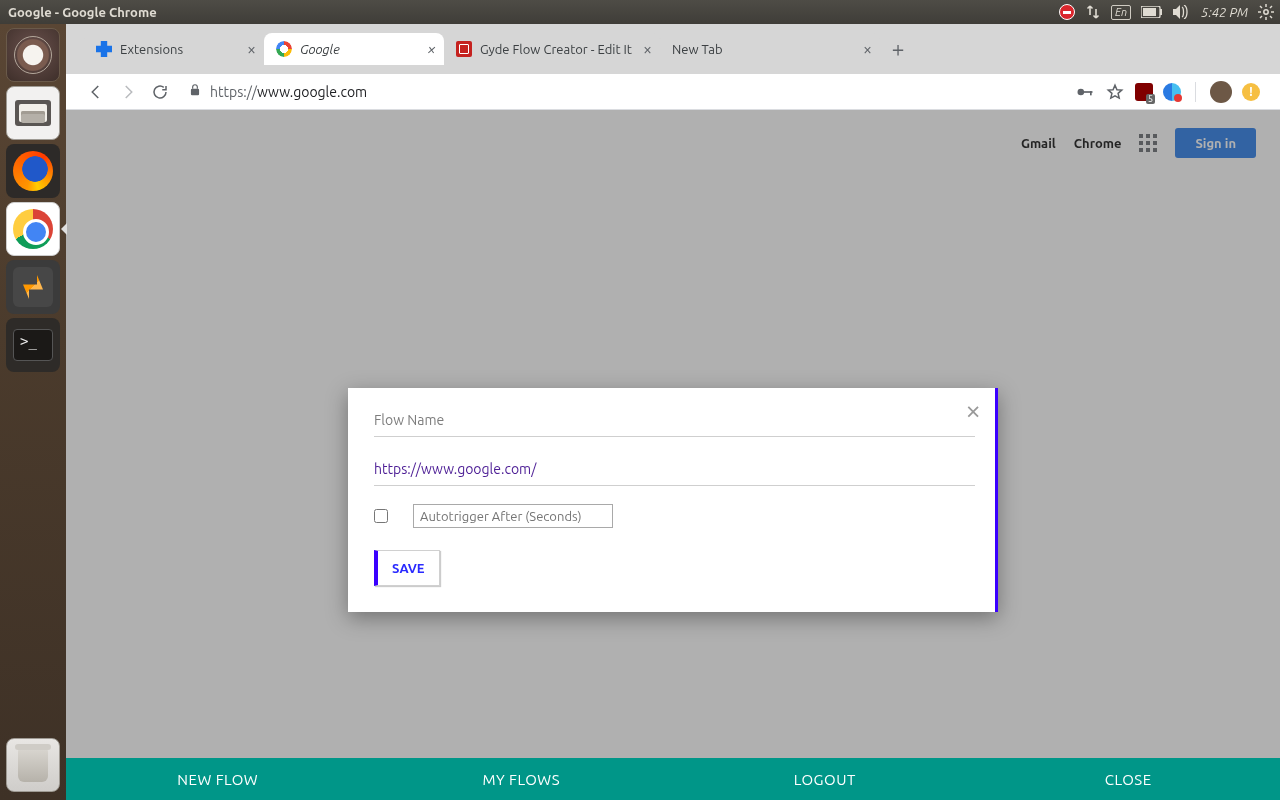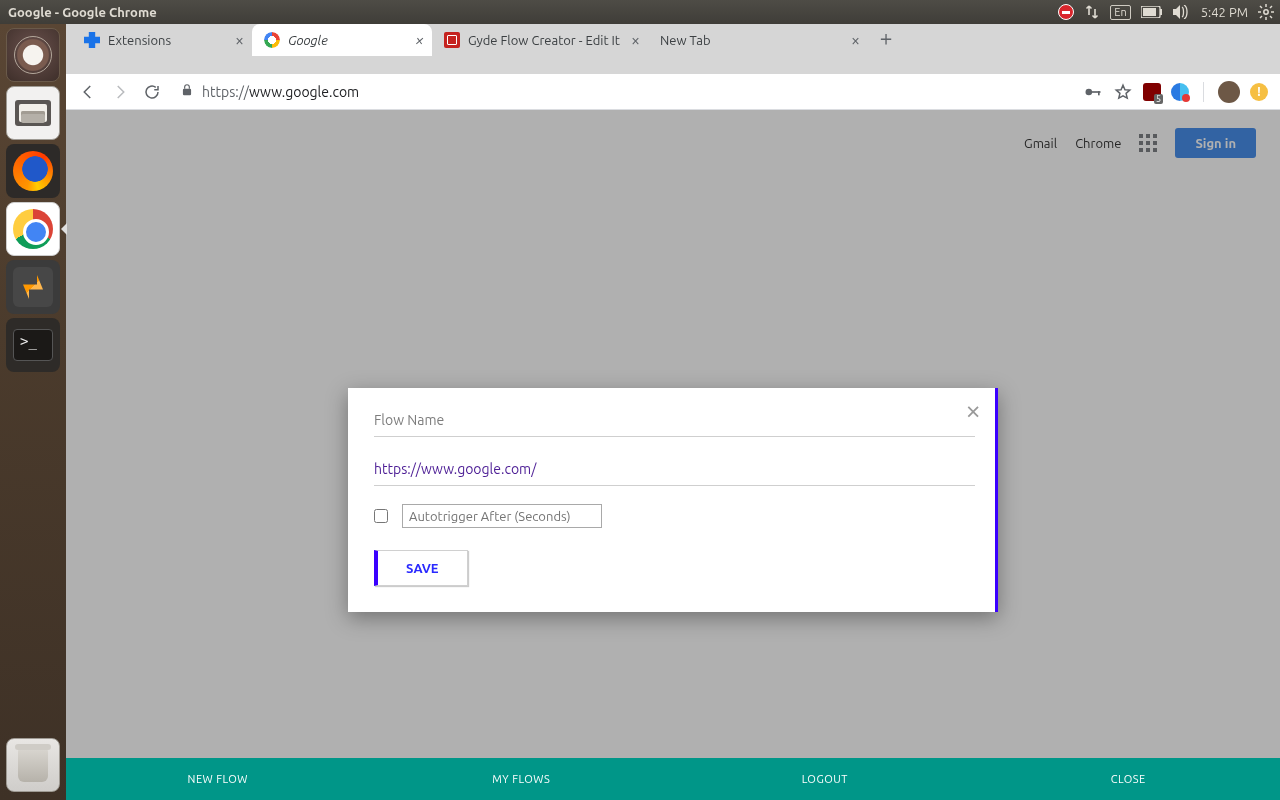--- a/index.html
+++ b/index.html
@@ -4,21 +4,21 @@
 <style>
 * { margin: 0; padding: 0; box-sizing: border-box; font-family: Ubuntu, "Segoe UI", Arial, sans-serif; }
 body { width: 1280px; height: 800px; overflow: hidden; background: #3c3b37; position: relative; }
 
 
 .top-panel { position: absolute; top: 0; left: 0; right: 0; height: 24px;
   background: linear-gradient(#4e4c46,#3f3d38); color: #dfdbd2; display: flex; align-items: center;
   font-size: 13px; padding: 0 6px 0 8px; z-index: 10; }
 .top-panel .title { font-weight: 600; }
 .top-panel .spacer { flex: 1; }
-.top-panel .tray { display: flex; align-items: center; gap: 10px; }
+.top-panel .tray { display: flex; align-items: center; gap: 10px; font-style: italic; }
 .tray .ind { display:flex; align-items:center; }
 .tray svg { display:block; }
 .stop-badge { width:16px; height:16px; border-radius:50%; background:#d9262c;
   border:1px solid #fff; position:relative; }
 .stop-badge::after { content:""; position:absolute; left:3px; right:3px; top:6px; height:3px; background:#fff; }
 .lang-box { border:1px solid #cfcbc2; border-radius:2px; padding:0 3px; font-size:11px; line-height:13px; }
 .clock { font-size:13px; }
 
 
 .launcher { position:absolute; top:24px; left:0; width:66px; bottom:0;
@@ -64,41 +64,41 @@
 .ico-trash { width:30px; height:34px; background:linear-gradient(#d9d6d0,#b6b2aa);
   border-radius:4px 4px 6px 6px; position:relative; }
 .ico-trash::before { content:""; position:absolute; left:-3px; right:-3px; top:-4px; height:6px;
   background:#cfccc6; border-radius:3px; }
 
 
 .chrome { position:absolute; top:24px; left:66px; right:0; bottom:0; background:#fff;
   display:flex; flex-direction:column; }
 
 
-.tabstrip { height:50px; background:#d6d6d6; display:flex; align-items:flex-start; padding-left:6px; }
+.tabstrip { height:50px; background:#d6d6d6; display:flex; align-items:center; padding-left:18px; }
 .tab { height:32px; display:flex; align-items:center; gap:8px; padding:0 28px 0 12px;
   font-size:13px; color:#3c4043; position:relative; min-width:180px; max-width:240px;
   border-radius:8px 8px 0 0; background:#d6d6d6; cursor:pointer; }
 .tab .close { position:absolute; right:8px; top:50%; transform:translateY(-50%);
   font-size:16px; color:#5f6368; line-height:1; }
 .tab.active { background:#fff;font-style:italic; }
 .tab.inactive { background:#d6d6d6; }
 .tab .ticon { width:16px; height:16px; flex:0 0 16px; }
 .ticon.ext { background:#1a73e8; clip-path: polygon(30% 0,70% 0,70% 30%,100% 30%,100% 70%,70% 70%,70% 100%,30% 100%,30% 70%,0 70%,0 30%,30% 30%); }
 .ticon.ggl { border-radius:50%;
   background: conic-gradient(#ea4335 0 90deg,#fbbc05 90deg 180deg,#34a853 180deg 270deg,#4285f4 270deg 360deg);
   mask: radial-gradient(circle, transparent 35%, #000 36%); -webkit-mask: radial-gradient(circle, transparent 35%, #000 36%);}
 .ticon.gyde { background:#c5221f; border-radius:2px; position:relative; }
 .ticon.gyde::after{content:"";position:absolute;inset:3px;border:1px solid #fff;border-radius:1px;}
 .newtab { width:28px; height:28px; display:flex; align-items:center; justify-content:center;
   color:#5f6368; font-size:20px; margin-left:4px; cursor:pointer; }
 
 
 .toolbar { height:36px; background:#fff; border-bottom:1px solid #dadce0;
-  display:flex; align-items:center; padding:0 8px; gap:4px; }
+  display:flex; align-items:center; padding:0 16px; gap:4px; }
 .navbtn { width:28px; height:28px; display:flex; align-items:center; justify-content:center;
   color:#5f6368; border-radius:50%; cursor:pointer; }
 .navbtn.disabled { color:#b9bbbe; }
 .omnibox { flex:1; height:28px; display:flex; align-items:center; gap:8px; padding:0 10px;
   color:#202124; font-size:14px; }
 .omnibox .lock { color:#5f6368; }
 .omnibox .url .scheme { color:#5f6368; }
 .omnibox .url .host { color:#202124; }
 .ext-icons { display:flex; align-items:center; gap:10px; padding-right:4px; }
 .ext-icons .ei { width:20px; height:20px; display:flex; align-items:center; justify-content:center; }
@@ -112,62 +112,62 @@
 .ei.avatar { width:22px; height:22px; border-radius:50%; background:#6d5846; }
 .ei.warn { width:18px; height:18px; border-radius:50%; background:#f6bf42; color:#fff;
   display:flex;align-items:center;justify-content:center;font-size:12px;font-weight:700;}
 .sep { width:1px; height:20px; background:#dadce0; margin:0 4px; }
 
 
 .viewport { position:relative; flex:1; background:#fff; overflow:hidden; }
 .google-page { position:absolute; inset:0; }
 .ghdr { position:absolute; top:18px; right:24px; display:flex; align-items:center; gap:18px;
   font-size:13px; color:#000; }
-.ghdr a { color:#000; text-decoration:none; cursor:pointer;}
+.ghdr a { color:#000; text-decoration:none; cursor:pointer;font-weight:bold;}
 .apps-grid { width:18px; height:18px; display:grid; grid-template-columns:repeat(3,4px);
   grid-template-rows:repeat(3,4px); gap:3px; cursor:pointer;}
 .apps-grid span{ background:#5f6368; }
 .signin-btn { background:#1a73e8; color:#fff; padding:8px 20px; border-radius:3px;
   font-weight:600; font-size:13px; cursor:pointer;}
 .gbuttons { position:absolute; left:50%; transform:translateX(-50%); top:410px;
   display:flex; gap:12px; }
 .gbtn { background:#f2f2f2; color:#5f6368; padding:10px 18px; font-size:14px; border-radius:4px;
   border:1px solid #f2f2f2; cursor:pointer;}
 .offered { position:absolute; left:50%; transform:translateX(-50%); top:462px;
   font-size:13px; color:#3c4043; display:flex; gap:10px; align-items:center; white-space:nowrap;}
 .offered a { color:#1a0dab; cursor:pointer; }
 .gfoot1 { position:absolute; left:0; right:0; top:618px; height:44px; background:#f2f2f2;
   border-top:1px solid #e4e4e4; display:flex; align-items:center; padding:0 30px;
   color:#5e5e5e; font-size:15px;}
 .overlay-scrim { position:absolute; inset:0; background:rgba(80,80,80,.45); }
 
 
 .gyde-bar { position:absolute; left:0; right:0; bottom:0; height:42px;
-  background:#009688; display:flex; color:#fff; font-size:11px; letter-spacing:.5px;
+  background:#009688; display:flex; color:#fff; font-size:15px; letter-spacing:.5px;
   z-index:20; }
 .gyde-bar .gbtn2 { flex:1; display:flex; align-items:center; justify-content:center;
   cursor:pointer; }
 
 
 .modal { position:absolute; left:50%; top:278px; transform:translateX(-50%);
   width:650px; background:#fff; border-right:3px solid #3a00ff;
   box-shadow:0 6px 20px rgba(0,0,0,.35); z-index:30; padding:18px 20px 26px 26px; }
 .modal .close-x { position:absolute; right:14px; top:8px; font-size:28px; color:#999;
   cursor:pointer; line-height:1;}
 .m-input { width:100%; border:none; border-bottom:1px solid #cfcfcf; padding:6px 0 8px 0;
   font-size:14px; color:#4c1d95; outline:none; }
 .m-input::placeholder { color:#7d7d7d; }
 .m-row { margin-bottom:18px; }
 .auto-row { display:flex; align-items:center; gap:14px; margin:6px 0 22px 0; }
 .auto-row input[type=checkbox]{ width:14px; height:14px; }
 .auto-row input[type=text]{ width:200px; font-size:13px; padding:4px 6px;
-  border:1px solid #a9a9a9; color:#5e5e5e;}
+  border:1px solid #a9a9a9; color:#5e5e5e;margin-left:11px;}
 .save-btn { border:1px solid #d0d0d0; border-left:4px solid #3a00ff;
   background:#fff; color:#2a2aff; font-weight:600; font-size:13px;
-  padding:10px 28px; cursor:pointer; box-shadow:1px 1px 1px rgba(0,0,0,.2);}
+  padding:10px 14px; cursor:pointer; box-shadow:1px 1px 1px rgba(0,0,0,.2);}
 </style>
 </head>
 <body>
 
 <div class="top-panel">
   <span class="title">Google - Google Chrome</span>
   <span class="spacer"></span>
   <div class="tray">
     <span class="ind">
         <span class="stop-badge"></span>

